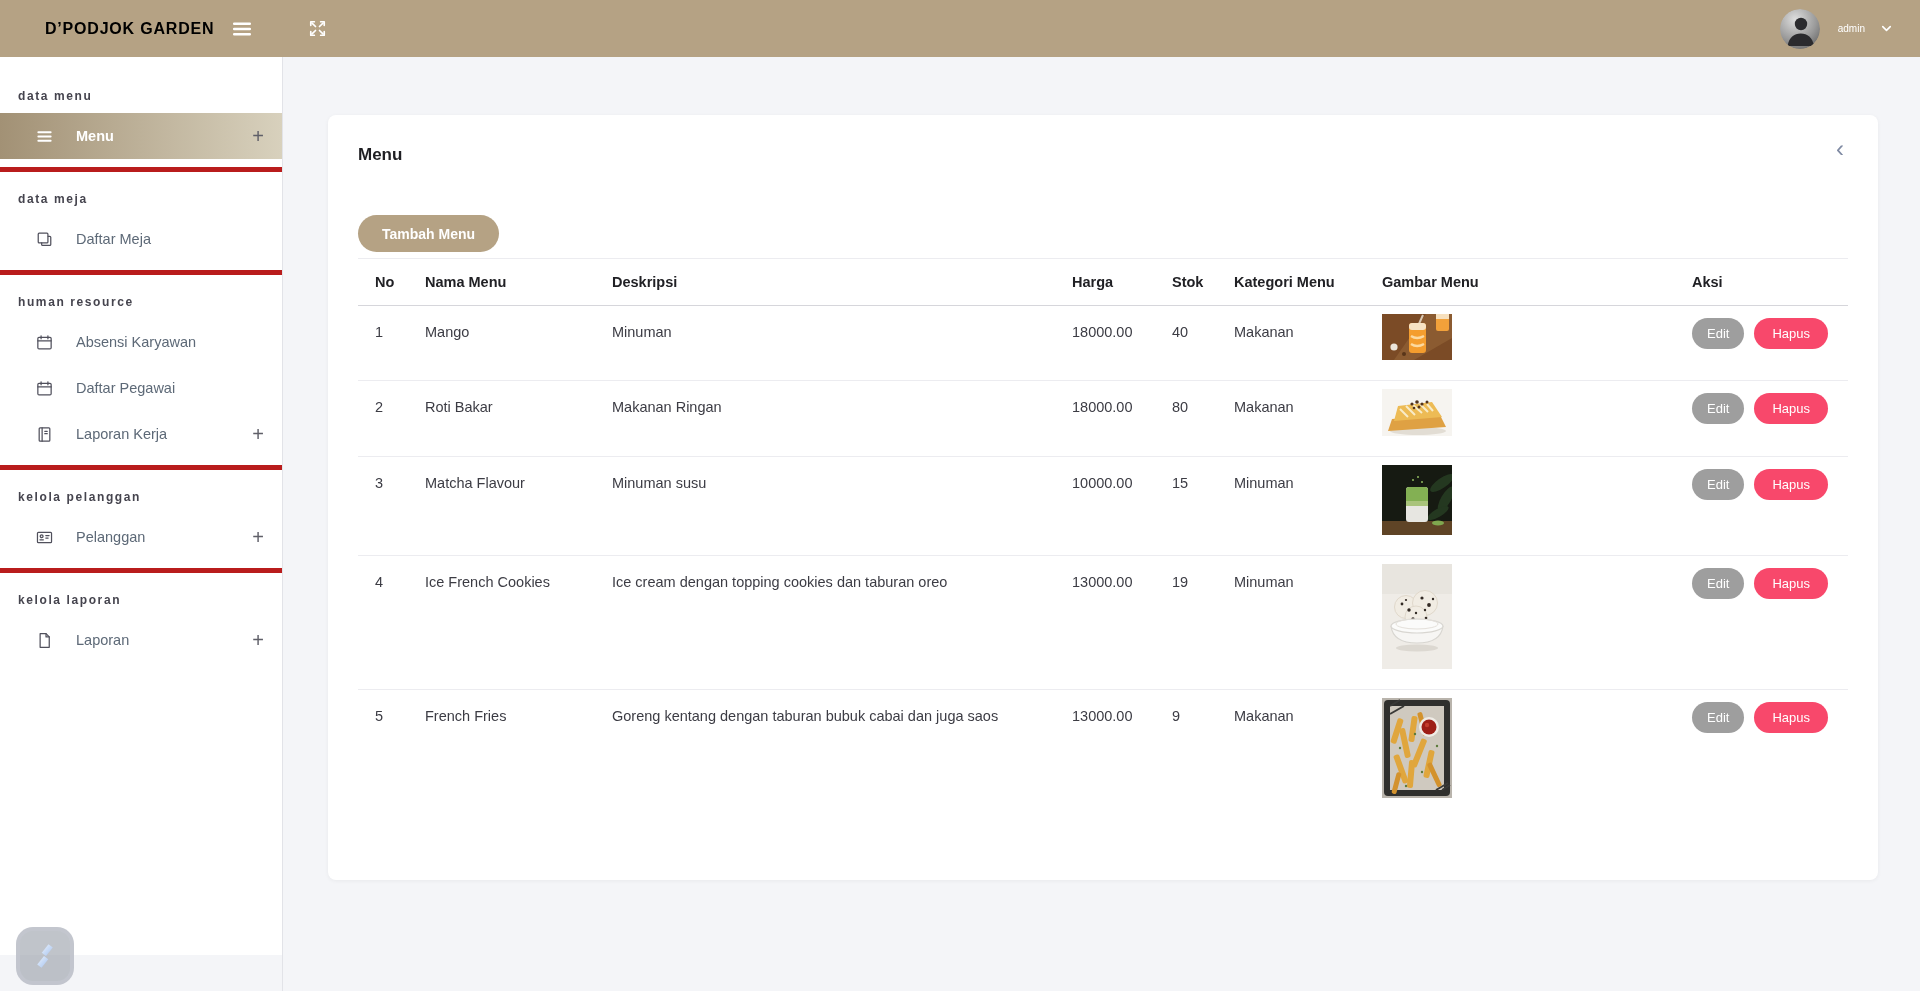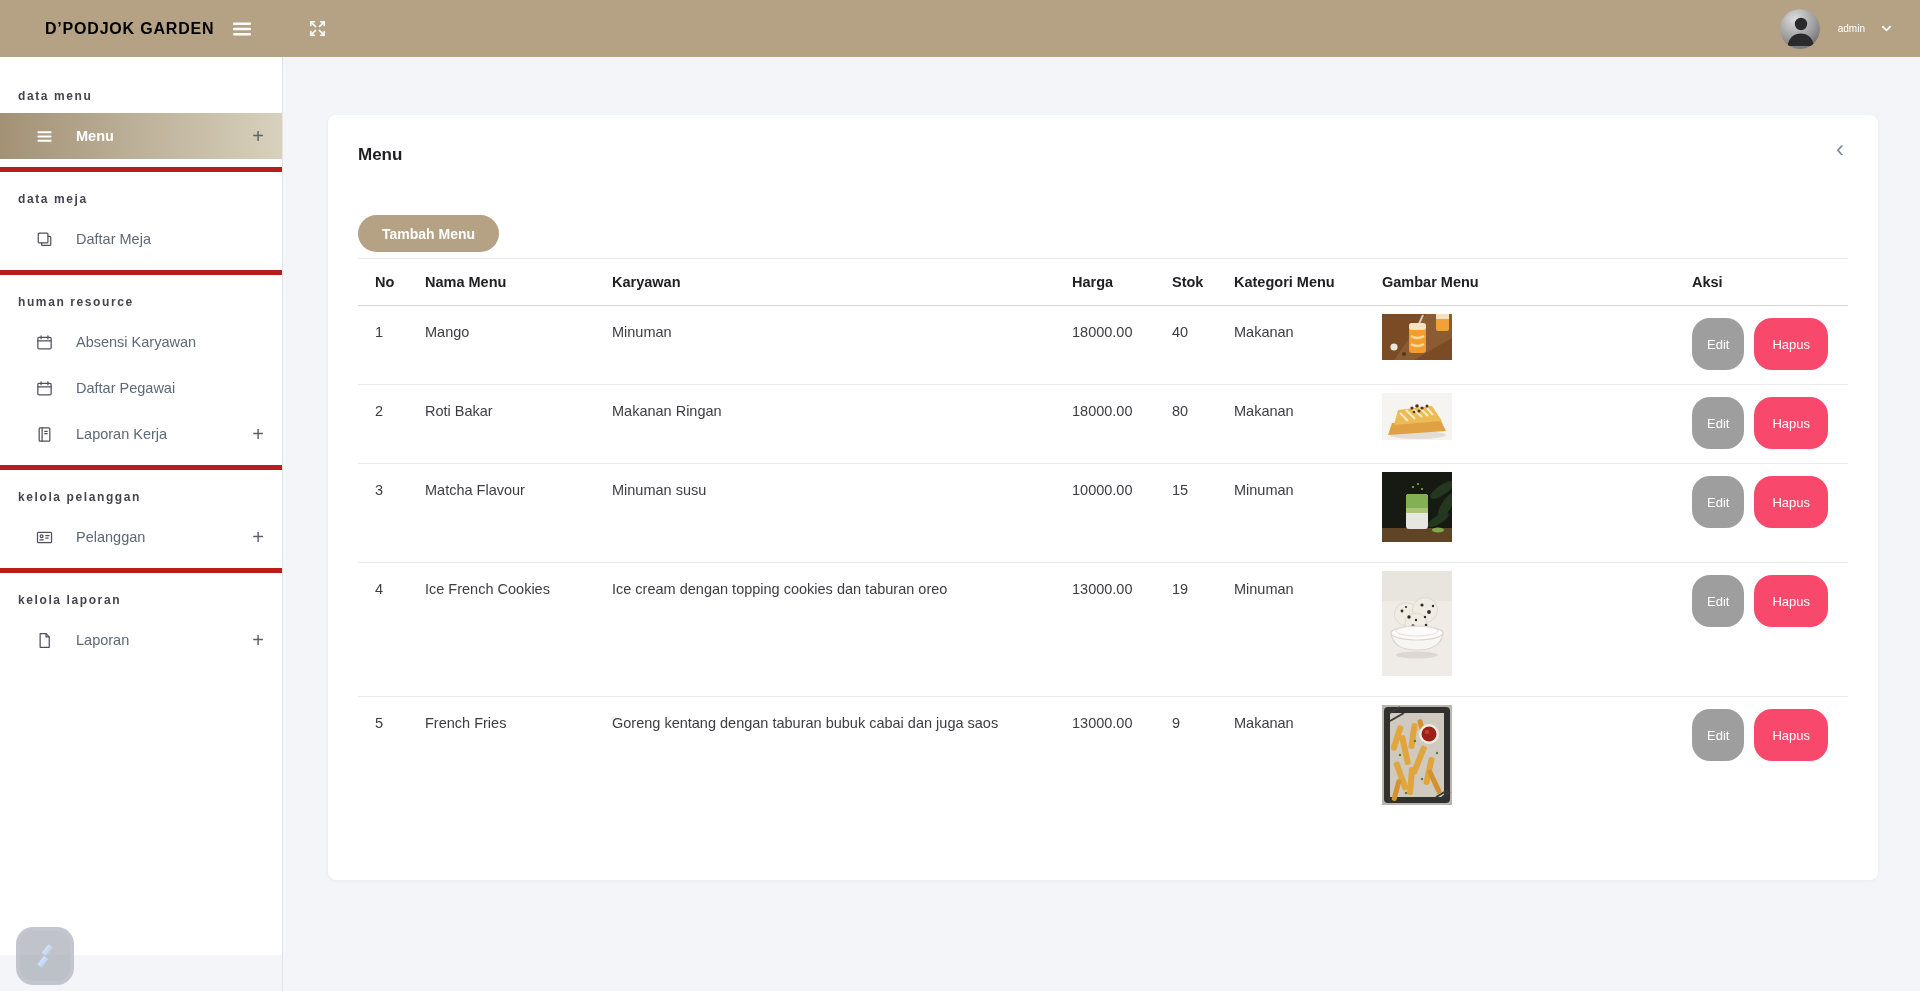--- a/index.html
+++ b/index.html
@@ -44,21 +44,21 @@
 
   table { width:100%; border-collapse:collapse; table-layout:fixed; margin-top:6px; }
   thead tr { border-top:1px solid #ececf0; border-bottom:1px solid #d6d6db; }
   th { text-align:left; font-size:14.5px; font-weight:bold; color:#212125; padding:15px 10px 15px 17px; }
   tbody tr { border-bottom:1px solid #ececf0; }
   tbody tr:last-child { border-bottom:none; }
   td { vertical-align:top; font-size:14.5px; color:#3c3c44; padding:18px 10px 14px 17px; }
   td.c-gambar { padding-top:8px; padding-bottom:20px; }
   td.c-gambar svg { display:block; }
   td.c-aksi { padding-top:12px; white-space:nowrap; }
-  .btn { height:52px; border:none; border-radius:18px; color:#fff; font-family:"Liberation Sans",sans-serif; font-size:13px; cursor:pointer; }
+  .btn { height:31px; border:none; border-radius:18px; color:#fff; font-family:"Liberation Sans",sans-serif; font-size:13px; cursor:pointer; }
   .btn-edit { background:var(--edit-gray,#9e9e9e); padding:0 15px; }
   .btn-hapus { background:var(--danger,#f8486b); padding:0 18px; margin-left:10px; }
 
   
   .watermark { position:fixed; left:16px; bottom:6px; width:58px; height:58px; border-radius:17px; background:rgba(150,156,166,.6); border:4px solid rgba(196,200,208,.7); display:flex; align-items:center; justify-content:center; cursor:pointer; }
 </style>
 </head>
 <body>
 
 <header class="topbar">
@@ -213,21 +213,21 @@
             <col style="width:100px">
           <col style="width:62px">
             <col style="width:148px">
             <col style="width:310px">
             <col>
         </colgroup>
         <thead>
           <tr>
             <th>No</th>
             <th>Nama Menu</th>
-            <th>Karyawan</th>
+            <th>Deskripsi</th>
             <th>Harga</th>
             <th>Stok</th>
             <th>Kategori Menu</th>
             <th>Gambar Menu</th>
             <th>Aksi</th>
           </tr>
         </thead>
         <tbody id="tbody">
             <tr>
               <td class="c-no">1</td>

